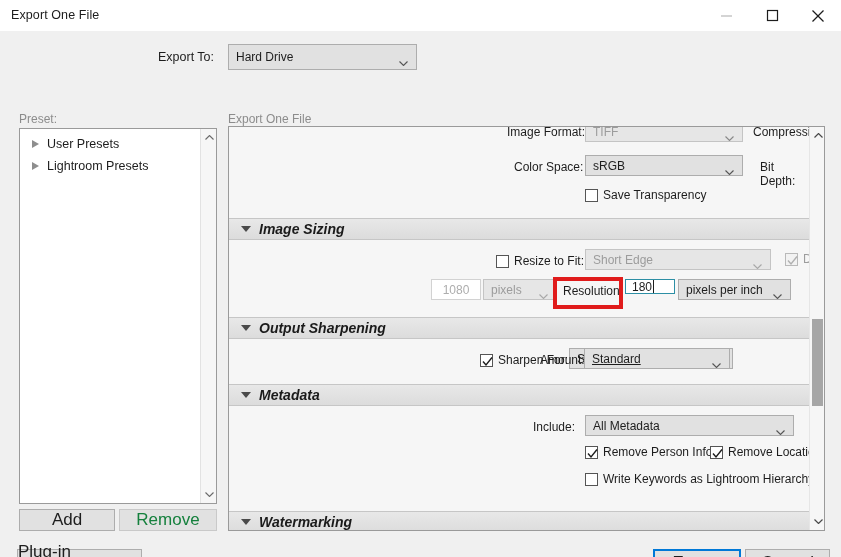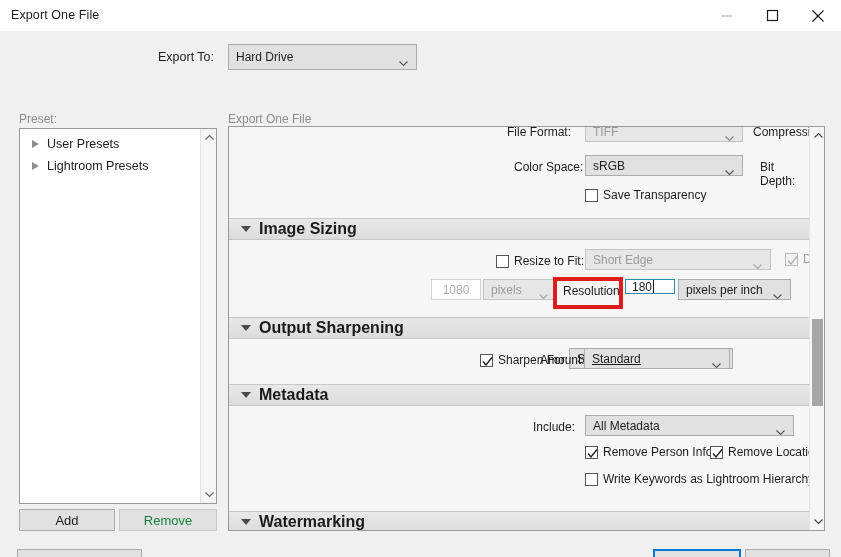--- a/index.html
+++ b/index.html
@@ -118,21 +118,21 @@
   .sb-arrow {
     width: 16px; height: 17px;
     display: flex; align-items: center; justify-content: center;
   }
   .sb-arrow.bottom { position: absolute; bottom: 0; left: 0; }
 
   .btn {
     box-sizing: border-box;
     background: #e1e1e1;
     border: 1px solid #adadad;
-    font-size: 13px;
+    font-size: 17px;
     color: #1d1d1d;
     display: flex; align-items: center; justify-content: center;
     cursor: default;
     font-family: "Liberation Sans", sans-serif;
   }
   .btn.disabled { color: #15803d; background: #e1e1e1; border-color: #c9c9c9; }
   #add-btn { position: absolute; left: 19px; top: 478px; width: 96px; height: 22px; }
   #remove-btn { position: absolute; left: 119px; top: 478px; width: 98px; height: 22px; }
   #plugin-btn { position: absolute; left: 17px; top: 518px; width: 125px; height: 25px; }
 
@@ -178,21 +178,21 @@
     cursor: default;
   }
   .section-head .dtri {
     width: 0; height: 0;
     border-top: 6px solid #4a4a4a;
     border-left: 5px solid transparent;
     border-right: 5px solid transparent;
     margin-left: 12px; margin-right: 8px;
   }
   .section-head .sh-label {
-    font-size: 16px; font-weight: bold; color: #1a1a1a;
+    font-size: 14px; font-weight: bold; color: #1a1a1a; font-style: italic;
   }
 
   .lbl { position: absolute; font-size: 12px; color: #1d1d1d; }
 
   .txtinput {
     position: absolute;
     box-sizing: border-box;
     background: #ffffff;
     border: 1px solid #8c8c8c;
     font-size: 12px;
@@ -313,21 +313,21 @@
     </div>
   </div>
   <div class="btn" id="add-btn">Add</div>
   <div class="btn disabled" id="remove-btn">Remove</div>
 
   <div class="panel-caption">Export One File</div>
 
   <div class="panel">
     <div class="panel-inner">
 
-      <div class="lbl" style="left:278px; top:-2px;">File Format:</div>
+      <div class="lbl" style="left:278px; top:-2px;">Image Format:</div>
       <div class="combo disabled" style="position:absolute; left:356px; top:-6px; width:158px; height:21px;">
         <span>TIFF</span>
         <span class="caret">
           <svg width="9" height="5" viewBox="0 0 9 5">
               <path d="M0.5 0.5 L4.5 4.5 L8.5 0.5" fill="none" stroke="#888" stroke-width="1.1"></path>
             </svg>
         </span>
       </div>
       <div class="lbl" style="left:524px; top:-2px;">Compression:</div>
 

